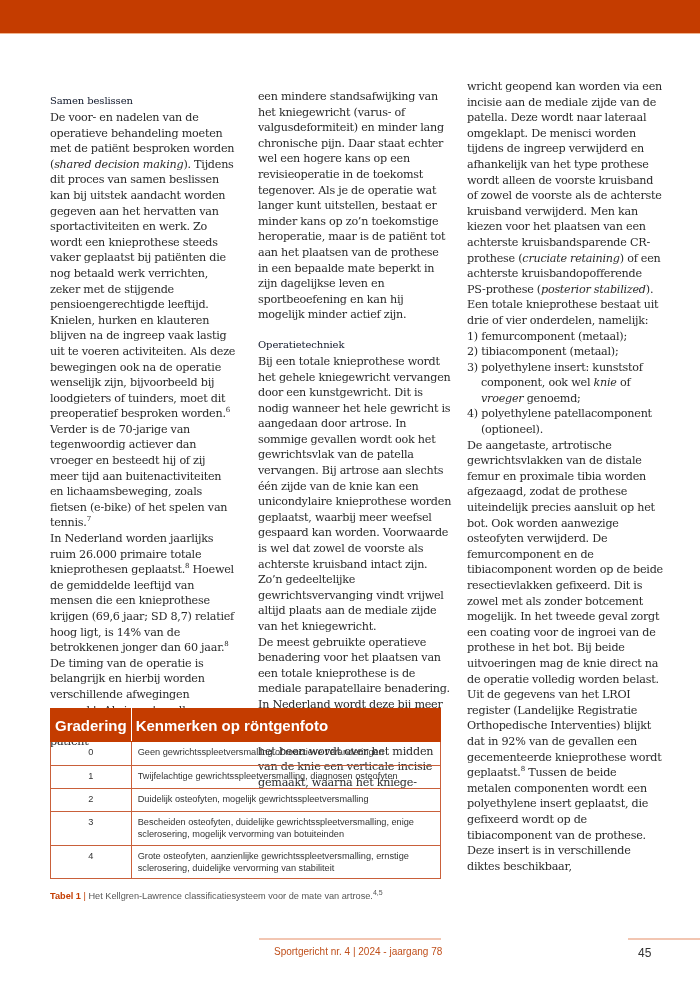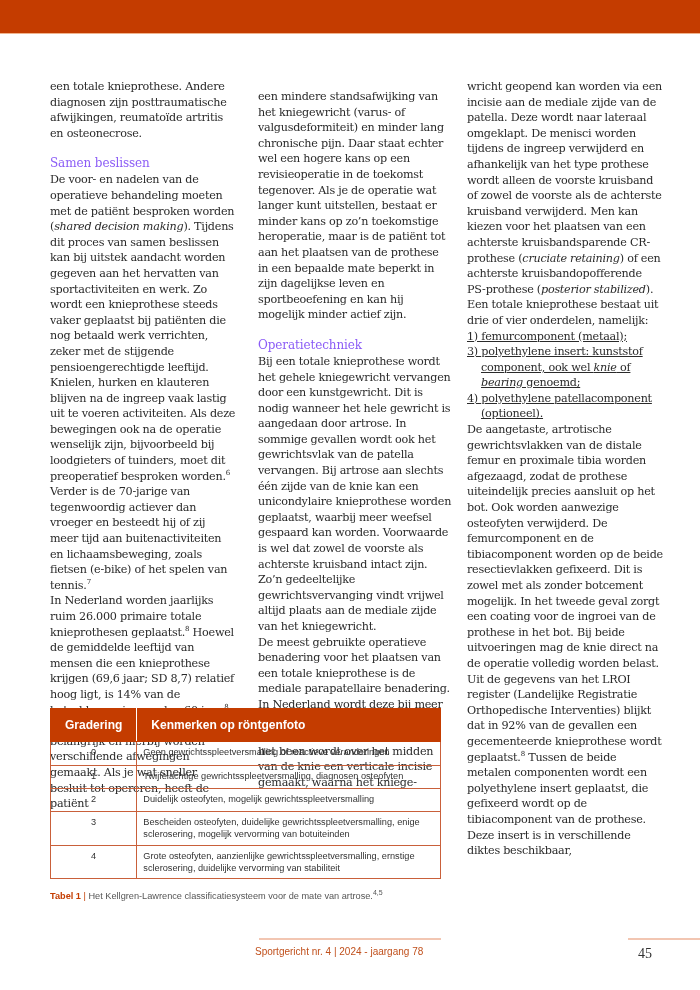--- a/index.html
+++ b/index.html
@@ -7,64 +7,64 @@
     width: 700px; height: 990px; position: relative; overflow: hidden;
     background: #ffffff; color: #2a2a2a;
     font-family: "DejaVu Serif", "Liberation Serif", serif;
   }
   .topbar { position: absolute; left: 0; top: 0; width: 700px; height: 33px; background: #c43c00; border-bottom: 1px solid #f0b48e; }
   .col { position: absolute; top: 79px; font-size: 11.2px; line-height: 15.6px; letter-spacing: -0.25px; }
   .col p { margin: 0; }
   .c1 { left: 50px; width: 186px; }
   .c2 { left: 258px; width: 194px; margin-top: 10px; }
   .c3 { left: 467px; width: 196px; }
-  .h2 { color: #8b5cf6; font-size: 12px; line-height: 16px; margin-top: 14px !important; margin-bottom: 1px !important; letter-spacing: -0.1px; }
+  .h2 { color: #0f172a; font-size: 10px; line-height: 16px; margin-top: 14px !important; margin-bottom: 1px !important; letter-spacing: -0.1px; }
   .sup { font-size: 7px; vertical-align: super; line-height: 0; }
-  .li { padding-left: 14px; text-indent: -14px; text-decoration: underline; }
+  .li { padding-left: 14px; text-indent: -14px; }
   em { font-style: italic; }
 
   .table-wrap { position: absolute; left: 50px; top: 708px; width: 391px; }
   table { border-collapse: collapse; width: 100%; font-family: "Liberation Sans", sans-serif; font-size: 9.2px; color: #333; }
-  th { background: #c43c00; color: #fff; font-weight: bold; text-align: left; height: 32px; padding: 0 14px; border: 1.2px solid #c43c00; font-size: 12px; }
+  th { background: #c43c00; color: #fff; font-weight: bold; text-align: left; height: 32px; padding: 0 4px; border: 1.2px solid #c43c00; font-size: 15px; }
   th.g { text-align: center; width: 56px; border-right: 1.5px solid #ffffff; }
   td { border: 1.2px solid #c9603a; padding: 4px 6px; vertical-align: top; line-height: 12px; }
   td.g { text-align: center; }
   .caption { position: absolute; left: 50px; top: 891px; font-family: "Liberation Sans", sans-serif; font-size: 9.2px; color: #555; }
   .caption .lab { color: #c43c00; font-weight: bold; }
   .caption .bar { color: #c43c00; }
 
   .footer-line-l { position: absolute; left: 259px; top: 938px; width: 182px; height: 2px; background: #f2c6b2; }
   .footer-line-r { position: absolute; left: 628px; top: 938px; width: 72px; height: 2px; background: #f2c6b2; }
-  .footer-text { position: absolute; left: 255px; top: 946px; font-family: "Liberation Sans", sans-serif; font-size: 10px; color: #c0501c; }
-  .page-no { position: absolute; left: 638px; top: 946px; font-family: Liberation Serif, serif; font-size: 14px; color: #333; }
+  .footer-text { position: absolute; left: 274px; top: 946px; font-family: "Liberation Sans", sans-serif; font-size: 10px; color: #c0501c; }
+  .page-no { position: absolute; left: 638px; top: 946px; font-family: Liberation Sans, sans-serif; font-size: 12px; color: #333; }
 </style>
 </head>
 <body>
 
 <div class="topbar"></div>
 
 <div class="col c1">
-  <p>een totale knieprothese. Andere diagnosen zijn posttraumatische afwijkingen, reumatoïde artritis en osteonecrose.</p>
   <p class="h2">Samen beslissen</p>
   <p><span>De voor- en nadelen van de operatieve behandeling moeten met de patiënt besproken worden (</span><em>shared decision making</em><span>). Tijdens dit proces van samen beslissen kan bij uitstek aandacht worden gegeven aan het hervatten van sportactiviteiten en werk. Zo wordt een knieprothese steeds vaker geplaatst bij patiënten die nog betaald werk verrichten, zeker met de stijgende pensioengerechtigde leeftijd. Knielen, hurken en klauteren blijven na de ingreep vaak lastig uit te voeren activiteiten. Als deze bewegingen ook na de operatie wenselijk zijn, bijvoorbeeld bij loodgieters of tuinders, moet dit preoperatief besproken worden.</span><span class="sup">6</span><span> Verder is de 70-jarige van tegenwoordig actiever dan vroeger en besteedt hij of zij meer tijd aan buitenactiviteiten en lichaamsbeweging, zoals fietsen (e-bike) of het spelen van tennis.</span><span class="sup">7</span></p>
   <p><span>In Nederland worden jaarlijks ruim 26.000 primaire totale knieprothesen geplaatst.</span><span class="sup">8</span><span> Hoewel de gemiddelde leeftijd van mensen die een knieprothese krijgen (69,6 jaar; SD 8,7) relatief hoog ligt, is 14% van de betrokkenen jonger dan 60 jaar.</span><span class="sup">8</span><span> De timing van de operatie is belangrijk en hierbij worden verschillende afwegingen gemaakt. Als je wat sneller besluit tot opereren, heeft de patiënt</span></p>
 </div>
 
 <div class="col c2">
   <p>een mindere standsafwijking van het kniegewricht (varus- of valgusdeformiteit) en minder lang chronische pijn. Daar staat echter wel een hogere kans op een revisieoperatie in de toekomst tegenover. Als je de operatie wat langer kunt uitstellen, bestaat er minder kans op zo’n toekomstige heroperatie, maar is de patiënt tot aan het plaatsen van de prothese in een bepaalde mate beperkt in zijn dagelijkse leven en sportbeoefening en kan hij mogelijk minder actief zijn.</p>
   <p class="h2">Operatietechniek</p>
   <p>Bij een totale knieprothese wordt het gehele kniegewricht vervangen door een kunstgewricht. Dit is nodig wanneer het hele gewricht is aangedaan door artrose. In sommige gevallen wordt ook het gewrichtsvlak van de patella vervangen. Bij artrose aan slechts één zijde van de knie kan een unicondylaire knieprothese worden geplaatst, waarbij meer weefsel gespaard kan worden. Voorwaarde is wel dat zowel de voorste als achterste kruisband intact zijn. Zo’n gedeeltelijke gewrichtsvervanging vindt vrijwel altijd plaats aan de mediale zijde van het kniegewricht.</p>
   <p><span>De meest gebruikte operatieve benadering voor het plaatsen van een totale knieprothese is de mediale parapatellaire benadering. In Nederland wordt deze bij meer dan 95% van de operaties toegepast.</span><span class="sup">8</span><span> Aan de voorzijde van het been wordt over het midden van de knie een verticale incisie gemaakt, waarna het kniege-</span></p>
 </div>
 
 <div class="col c3">
   <p><span>wricht geopend kan worden via een incisie aan de mediale zijde van de patella. Deze wordt naar lateraal omgeklapt. De menisci worden tijdens de ingreep verwijderd en afhankelijk van het type prothese wordt alleen de voorste kruisband of zowel de voorste als de achterste kruisband verwijderd. Men kan kiezen voor het plaatsen van een achterste kruisbandsparende CR-prothese (</span><em>cruciate retaining</em><span>) of een achterste kruisbandopofferende PS-prothese (</span><em>posterior stabilized</em><span>).</span></p>
   <p>Een totale knieprothese bestaat uit drie of vier onderdelen, namelijk:</p>
   <p class="li">1) femurcomponent (metaal);</p>
-  <p class="li"><span>3) polyethylene insert: kunststof component, ook wel </span><em>knie</em><span> of </span><em>bearing</em><span> genoemd;</span></p>
+  <p class="li">2) tibiacomponent (metaal);</p>
+  <p class="li"><span>3) polyethylene insert: kunststof component, ook wel </span><em>knie</em><span> of </span><em>vroeger</em><span> genoemd;</span></p>
   <p class="li">4) polyethylene patellacomponent (optioneel).</p>
   <p>De aangetaste, artrotische gewrichtsvlakken van de distale femur en proximale tibia worden afgezaagd, zodat de prothese uiteindelijk precies aansluit op het bot. Ook worden aanwezige osteofyten verwijderd. De femurcomponent en de tibiacomponent worden op de beide resectievlakken gefixeerd. Dit is zowel met als zonder botcement mogelijk. In het tweede geval zorgt een coating voor de ingroei van de prothese in het bot. Bij beide uitvoeringen mag de knie direct na de operatie volledig worden belast.</p>
   <p><span>Uit de gegevens van het LROI register (Landelijke Registratie Orthopedische Interventies) blijkt dat in 92% van de gevallen een gecementeerde knieprothese wordt geplaatst.</span><span class="sup">8</span><span> Tussen de beide metalen componenten wordt een polyethylene insert geplaatst, die gefixeerd wordt op de tibiacomponent van de prothese. Deze insert is in verschillende diktes beschikbaar,</span></p>
 </div>
 
 <div class="table-wrap">
   <table>
     <thead>
       <tr>
         <th class="g">Gradering</th>

